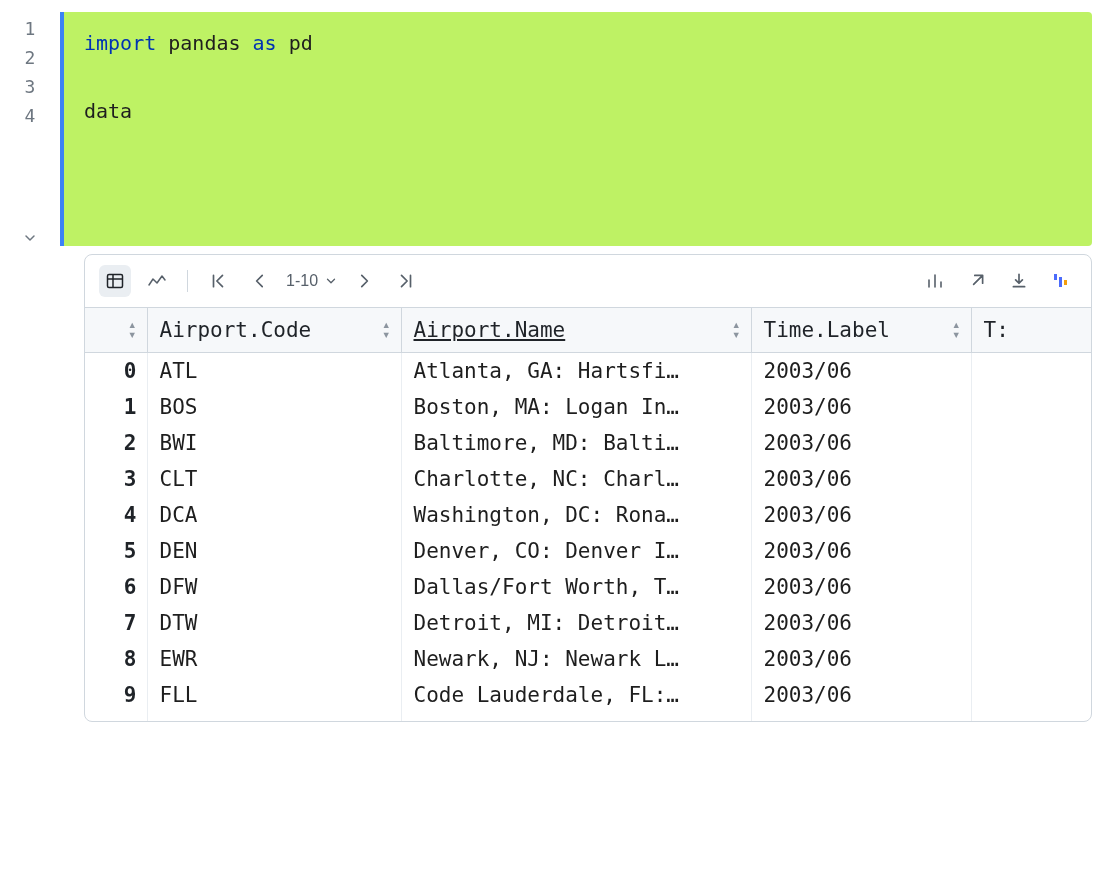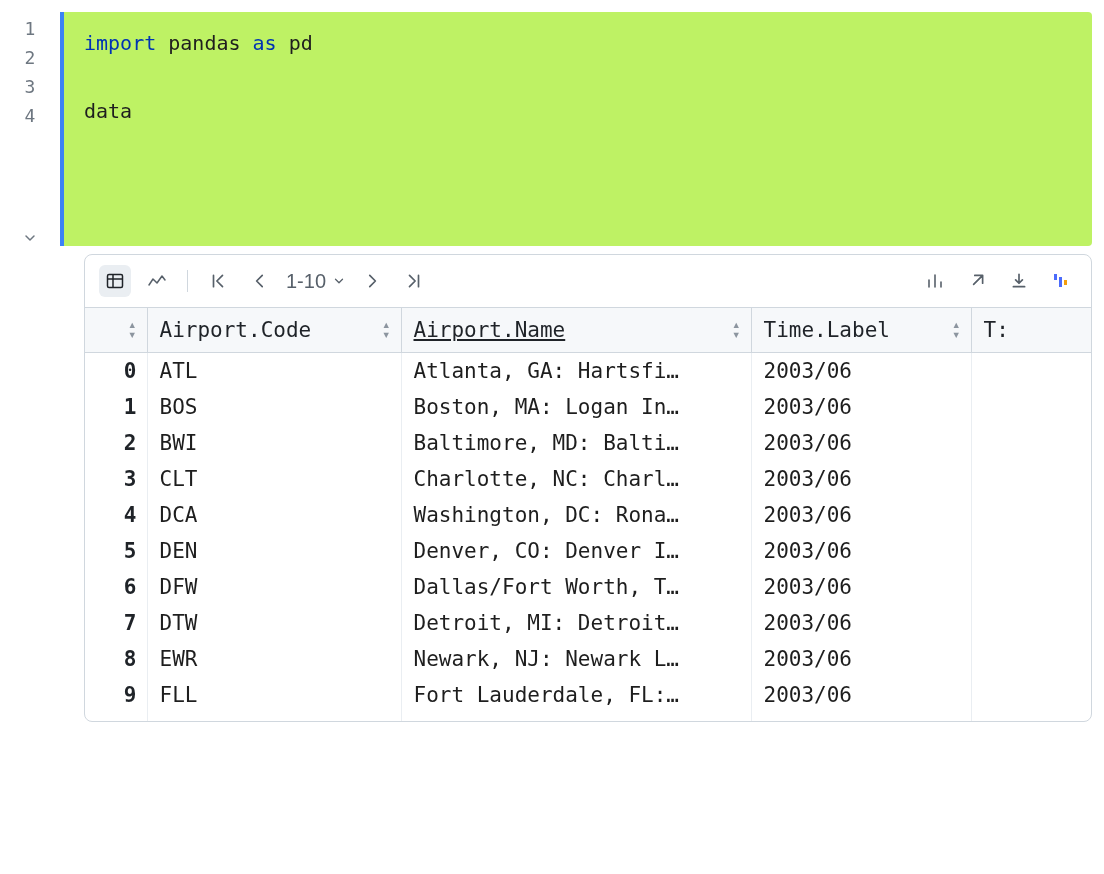--- a/index.html
+++ b/index.html
@@ -18,21 +18,21 @@
     .k-string { color: #067d17; }
     .exec-status { color: #6e7781; font-size: 16px; margin-top: 8px; }
 
     .output-container { margin: 8px 12px 12px 84px; position: relative; }
     .output-frame { border: 1px solid #d0d7de; border-radius: 8px; overflow: hidden; }
 
     .toolbar { display: flex; align-items: center; padding: 10px 14px; gap: 10px; }
     .tb-divider { width: 1px; height: 22px; background: #d0d7de; margin: 0 4px; }
     .tb-btn { display: flex; align-items: center; justify-content: center; width: 32px; height: 32px; border-radius: 6px; color: #57606a; cursor: pointer; }
     .tb-btn.active { background: #eaeef2; color: #1f2328; }
-    .tb-text { color: #57606a; font-size: 20px; display: flex; align-items: center; gap: 6px; }
+    .tb-text { color: #57606a; font-size: 16px; display: flex; align-items: center; gap: 6px; }
     .tb-spacer { flex: 1; }
 
     .data-table { width: 100%; border-collapse: collapse; font-family: ui-monospace, SFMono-Regular, "SF Mono", Menlo, Consolas, monospace; font-size: 21px; table-layout: fixed; }
     .data-table thead th { background: #f6f8fa; border-top: 1px solid #d0d7de; border-bottom: 1px solid #d0d7de; border-right: 1px solid #d0d7de; padding: 10px 12px; text-align: left; color: #1f2328; font-weight: 400; position: relative; white-space: nowrap; }
     .data-table thead th:first-child { width: 62px; }
     .data-table thead th.name-col { width: 350px; text-decoration: underline; }
     .data-table thead th.code-col { width: 254px; }
     .data-table thead th.time-col { width: 220px; margin-left: 48px; }
     .data-table thead th:last-child { border-right: none; width: auto; }
     .sort-icon { position: absolute; right: 10px; top: 50%; transform: translateY(-50%); color: #8c959f; font-size: 14px; line-height: 0.7; display: flex; flex-direction: column; }
@@ -218,20 +218,20 @@
         <tr>
             <td class="idx">8</td>
             <td>EWR</td>
             <td>Newark, NJ: Newark L…</td>
             <td>2003/06</td>
             <td></td>
           </tr>
         <tr>
             <td class="idx">9</td>
             <td>FLL</td>
-            <td>Fort Lauderdale, FL:…</td>
+            <td>Code Lauderdale, FL:…</td>
             <td>2003/06</td>
             <td></td>
           </tr>
       </tbody>
     </table>
   </div>
 </div>
 
 </body></html>

